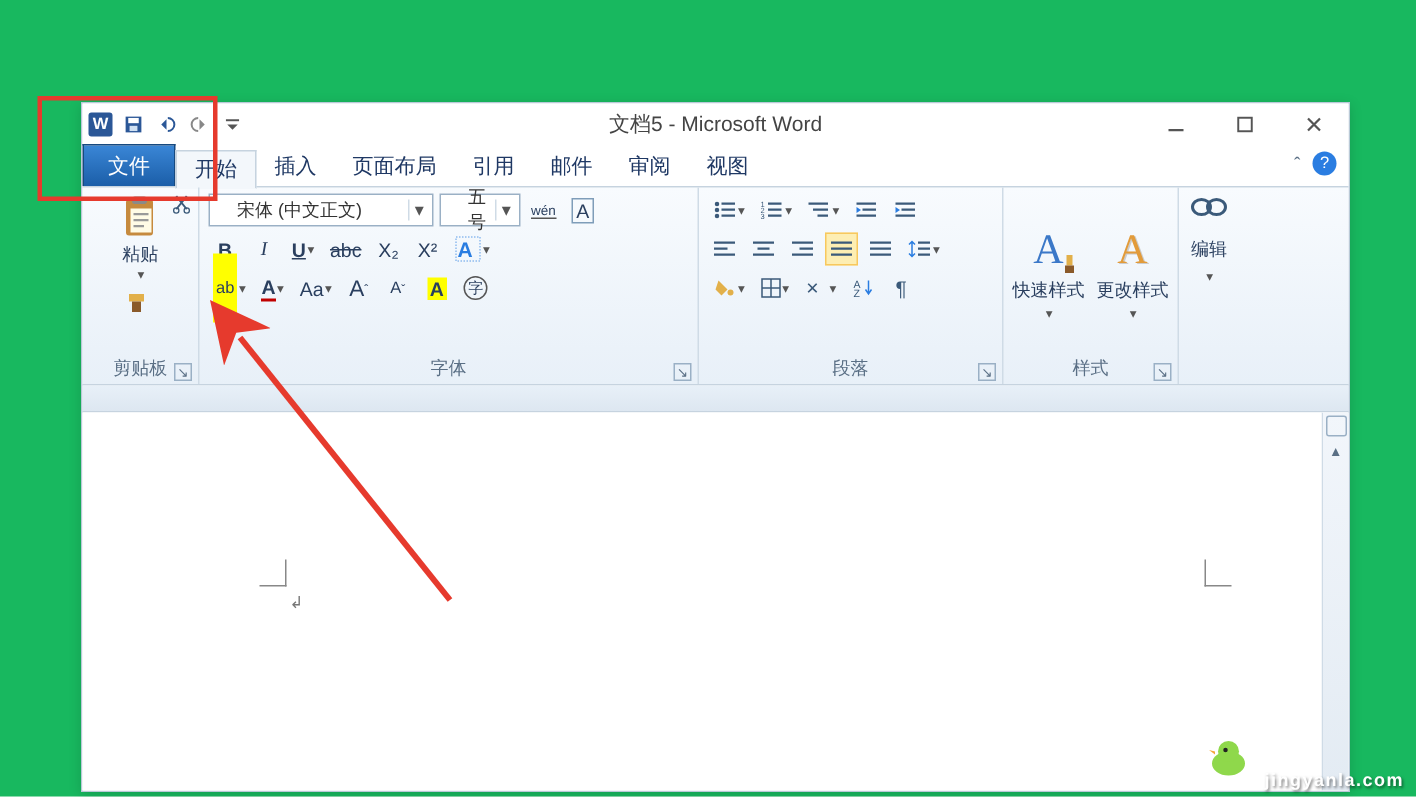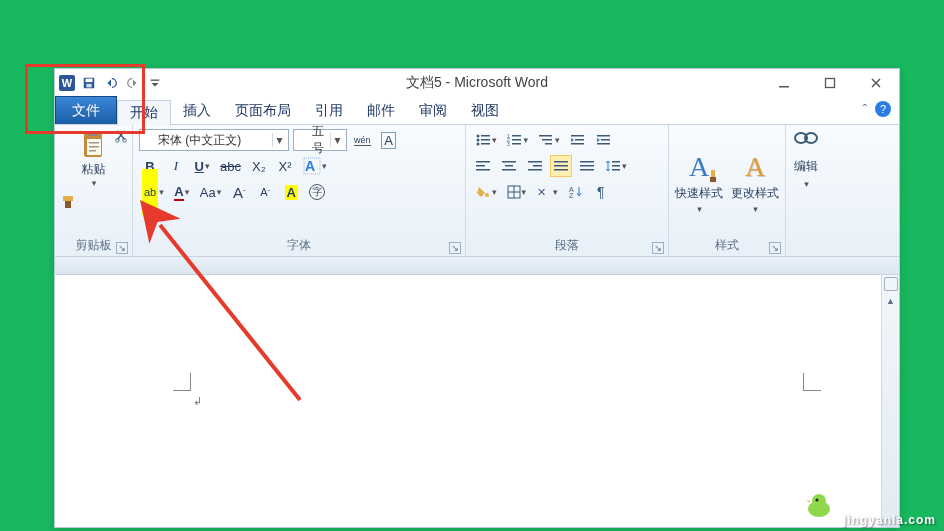--- a/index.html
+++ b/index.html
@@ -99,21 +99,21 @@
     display: flex;
     flex-direction: column;
     padding: 4px 6px 2px 6px;
     position: relative;
   }
   .group-body { flex:1; display:flex; gap:4px; }
   .group-label { text-align:center; color:#5a6f85; font-size:12px; margin-top:2px; position:relative;}
   .dialog-launcher{ position:absolute; right:-2px; bottom:0; width:12px;height:12px; font-size:9px; color:#5a6f85; border:1px solid #9ab0c5; display:flex;align-items:center;justify-content:center;}
 
   
-  .clipboard-body { display:flex; flex-direction:column; gap:2px;}
+  .clipboard-body { display:flex; flex-direction:column; align-items:center; gap:2px;}
   .paste-col { display:flex; flex-direction:column; align-items:center; }
   .paste-icon { width:32px; height:32px; }
   .clip-cut{position:absolute; right:4px; top:4px;}
 
   
   .font-rows { display:flex; flex-direction:column; gap:4px; width:320px;}
   .row { display:flex; gap:4px; align-items:center; }
   .combo {
     border:1px solid #9ab0c5; background:#fff; height:22px;
     display:flex; align-items:center; padding:0 2px 0 18px; font-size:12px; color:#333;

